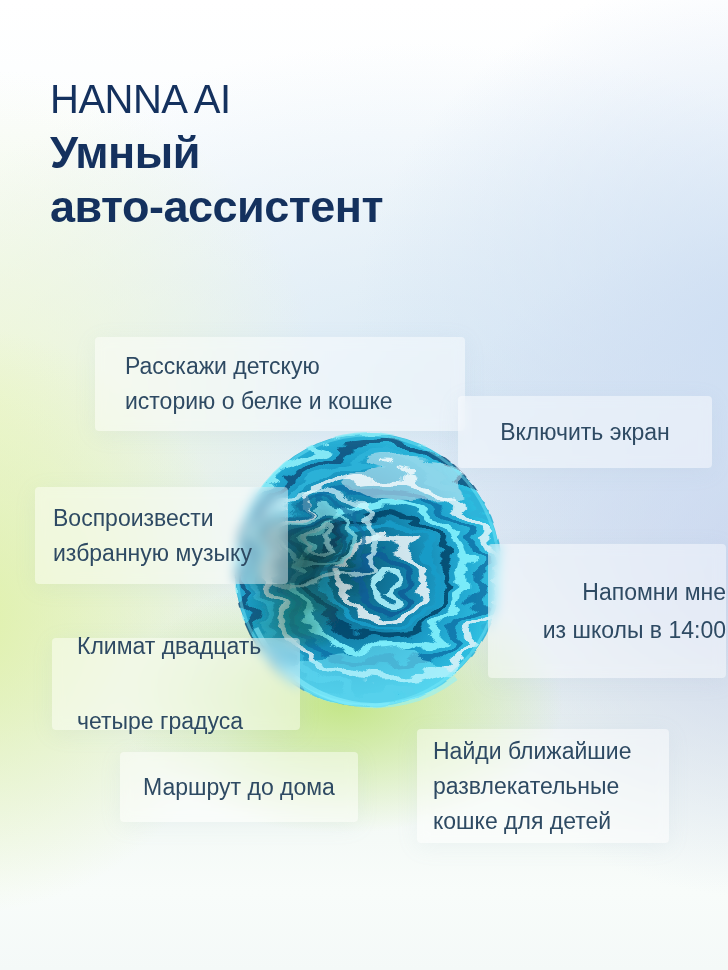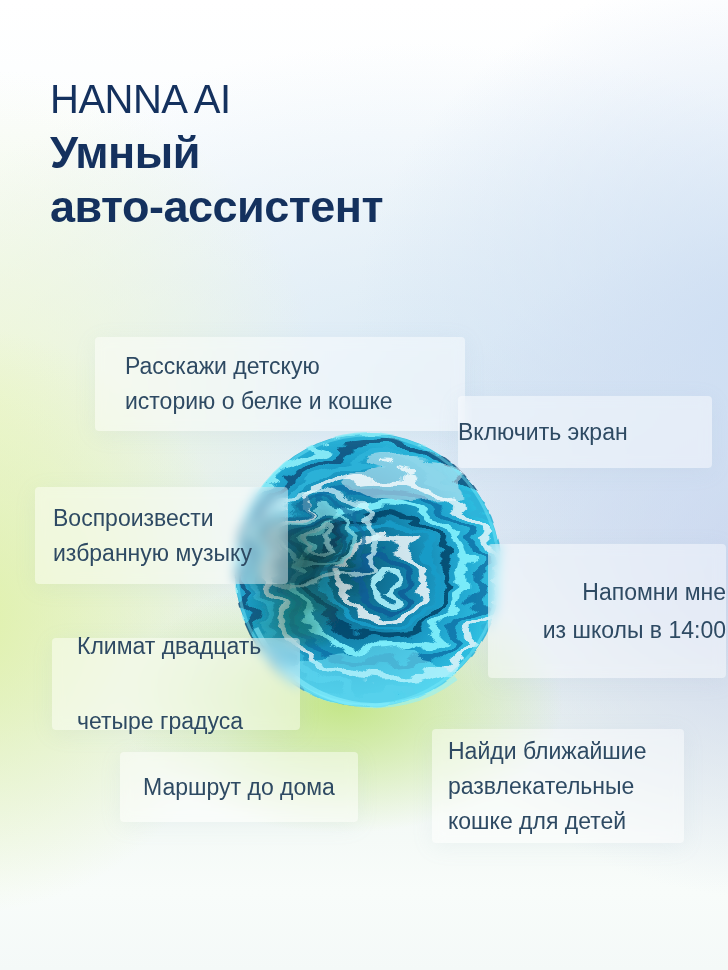--- a/index.html
+++ b/index.html
@@ -44,26 +44,26 @@
     box-shadow: 0 4px 22px rgba(150,175,195,0.10);
     display: flex; flex-direction: column; justify-content: center;
     color: #2e4a63;
     font-size: 23px; line-height: 35px; font-weight: 400;
     backdrop-filter: blur(6px);
     -webkit-backdrop-filter: blur(6px);
   }
   .bubble span { display: block; white-space: nowrap; }
 
   .b-story   { left:  95px; top: 337px; width: 340px; height:  94px; padding-left: 30px; }
-  .b-screen  { left: 458px; top: 396px; width: 254px; height:  72px; }
+  .b-screen  { left: 458px; top: 396px; width: 254px; height:  72px; align-items: center; }
   .b-music   { left:  35px; top: 487px; width: 235px; height:  97px; padding-left: 18px; justify-content: center; }
   .b-remind  { left: 488px; top: 544px; width: 218px; height: 134px; padding-left: 20px; line-height: 38px; align-items: flex-end; }
   .b-climate { left:  52px; top: 638px; width: 223px; height:  92px; padding-left: 25px; gap: 40px; }
   .b-route   { left: 120px; top: 752px; width: 238px; height:  70px; align-items: center; }
-  .b-places  { left: 432px; top: 729px; width: 236px; height: 114px; padding-left: 16px; }
+  .b-places  { left: 417px; top: 729px; width: 236px; height: 114px; padding-left: 16px; }
 </style>
 </head>
 <body>
 
 <div class="canvas">
 
   <div class="title-block">
     <h1>HANNA AI</h1>
     <div class="subtitle">Умный</div>
     <div class="subtitle">авто-ассистент</div>

